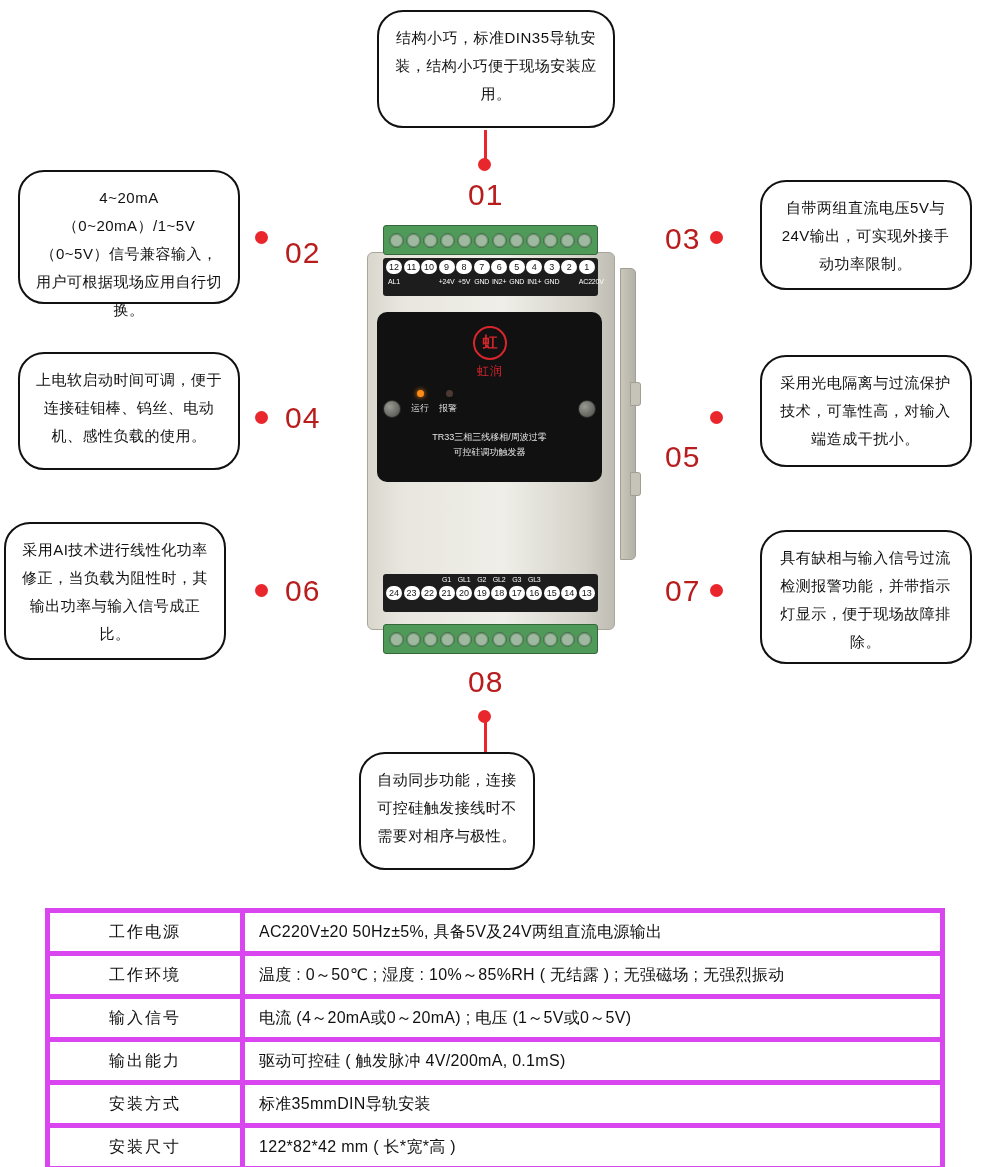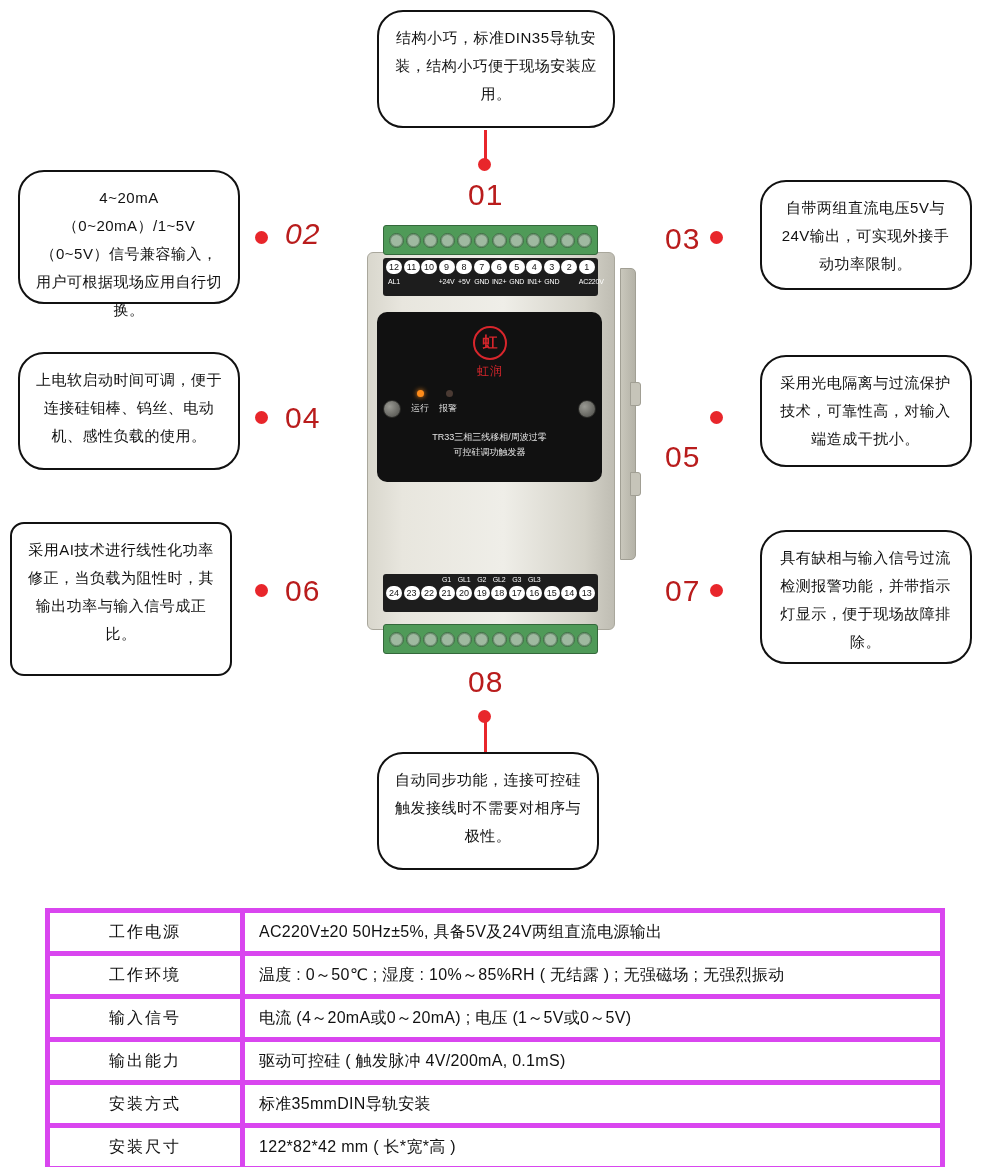--- a/index.html
+++ b/index.html
@@ -266,56 +266,56 @@
   <span>结构小巧，标准DIN35导轨安装，结构小巧便于现场安装应用。</span>
 </div>
 <div class="line-v" style="left:484px; top:130px; height:32px;"></div>
 <div class="dot" style="left:478px; top:158px;"></div>
 <div class="num" style="left:468px; top:178px;">01</div>
 
 <div class="bubble left" id="b2" style="left:18px; top:170px; width:222px; height:134px;">
   <span>4~20mA（0~20mA）/1~5V（0~5V）信号兼容输入，用户可根据现场应用自行切换。</span>
 </div>
 <div class="dot" style="left:255px; top:231px;"></div>
-<div class="num" style="left:285px; top:217px;font-style:italic;">02</div>
+<div class="num" style="left:285px; top:236px;">02</div>
 
 <div class="bubble right" id="b3" style="left:760px; top:180px; width:212px; height:110px;">
   <span>自带两组直流电压5V与24V输出，可实现外接手动功率限制。</span>
 </div>
 <div class="num" style="left:665px; top:222px;">03</div>
 <div class="dot" style="left:710px; top:231px;"></div>
 
 <div class="bubble left" id="b4" style="left:18px; top:352px; width:222px; height:118px;">
   <span>上电软启动时间可调，便于连接硅钼棒、钨丝、电动机、感性负载的使用。</span>
 </div>
 <div class="dot" style="left:255px; top:411px;"></div>
 <div class="num" style="left:285px; top:401px;">04</div>
 
 <div class="bubble right" id="b5" style="left:760px; top:355px; width:212px; height:112px;">
   <span>采用光电隔离与过流保护技术，可靠性高，对输入端造成干扰小。</span>
 </div>
 <div class="num" style="left:665px; top:400px;margin-top:40px;">05</div>
 <div class="dot" style="left:710px; top:411px;"></div>
 
-<div class="bubble left" id="b6" style="left:10px; top:522px; width:222px; height:154px;border-radius:14px;">
+<div class="bubble left" id="b6" style="left:4px; top:522px; width:222px; height:138px;">
   <span>采用AI技术进行线性化功率修正，当负载为阻性时，其输出功率与输入信号成正比。</span>
 </div>
 <div class="dot" style="left:255px; top:584px;"></div>
 <div class="num" style="left:285px; top:574px;">06</div>
 
 <div class="bubble right" id="b7" style="left:760px; top:530px; width:212px; height:134px;">
   <span>具有缺相与输入信号过流检测报警功能，并带指示灯显示，便于现场故障排除。</span>
 </div>
 <div class="num" style="left:665px; top:574px;">07</div>
 <div class="dot" style="left:710px; top:584px;"></div>
 
 <div class="num" style="left:468px; top:665px;">08</div>
 <div class="dot" style="left:478px; top:710px;"></div>
 <div class="line-v" style="left:484px; top:722px; height:30px;"></div>
-<div class="bubble" id="b8" style="left:377px; top:752px; width:222px; height:118px;">
+<div class="bubble" id="b8" style="left:359px; top:752px; width:176px; height:118px;">
   <span>自动同步功能，连接可控硅触发接线时不需要对相序与极性。</span>
 </div>
 
 <div id="device">
 
   <div class="body-case"></div>
   <div class="case-side"></div>
   <div class="case-tab" style="top:160px;"></div>
   <div class="case-tab" style="top:250px;"></div>
 

